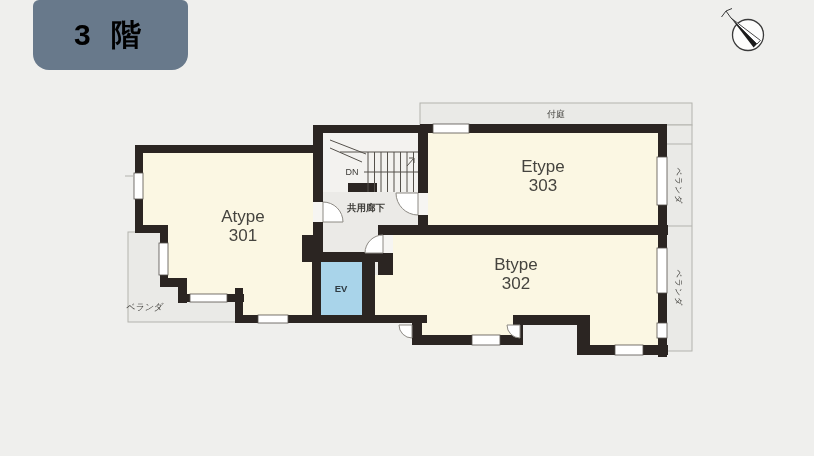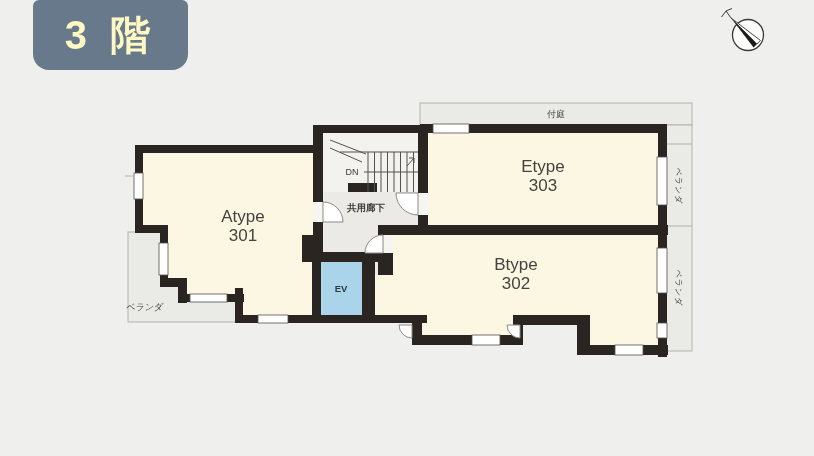--- a/index.html
+++ b/index.html
@@ -4,21 +4,21 @@
 <style>
   :root{
     --wall:#2b2522; --room_fill:#fbf7e3; --corridor_fill:#ebeae7; --stair_fill:#f3f2ef;
     --veranda_fill:#eaeae7; --elevator_fill:#a9d4ea; --badge_bg:#68798b; --background:#efefed;
   }
   html,body{margin:0;padding:0;}
   .screen{position:relative;width:814px;height:456px;background:var(--background);overflow:hidden;
           font-family:"Liberation Sans",sans-serif;}
   .floor-badge{position:absolute;left:33px;top:0;width:155px;height:70px;background:var(--badge_bg);
           border-radius:6px 6px 16px 16px;display:flex;align-items:center;justify-content:center;}
-  .floor-badge span{color:#fef9c3;font-size:40px;font-weight:bold;letter-spacing:6px;}
+  .floor-badge span{color:#000000;font-size:30px;font-weight:bold;letter-spacing:6px;}
   svg{position:absolute;left:0;top:0;}
   .wall{fill:var(--wall);}
   .room{fill:var(--room_fill);}
   .corridor{fill:var(--corridor_fill);}
   .stairbg{fill:var(--stair_fill);}
   .veranda{fill:var(--veranda_fill);stroke:#b3b3ae;stroke-width:1;}
   .vline{stroke:#b3b3ae;stroke-width:1;}
   .window{fill:#ffffff;stroke:#55514b;stroke-width:0.8;}
   .opening{fill:#f6f5f2;}
   .arc{fill:#ffffff;stroke:#8d8a84;stroke-width:1;}

